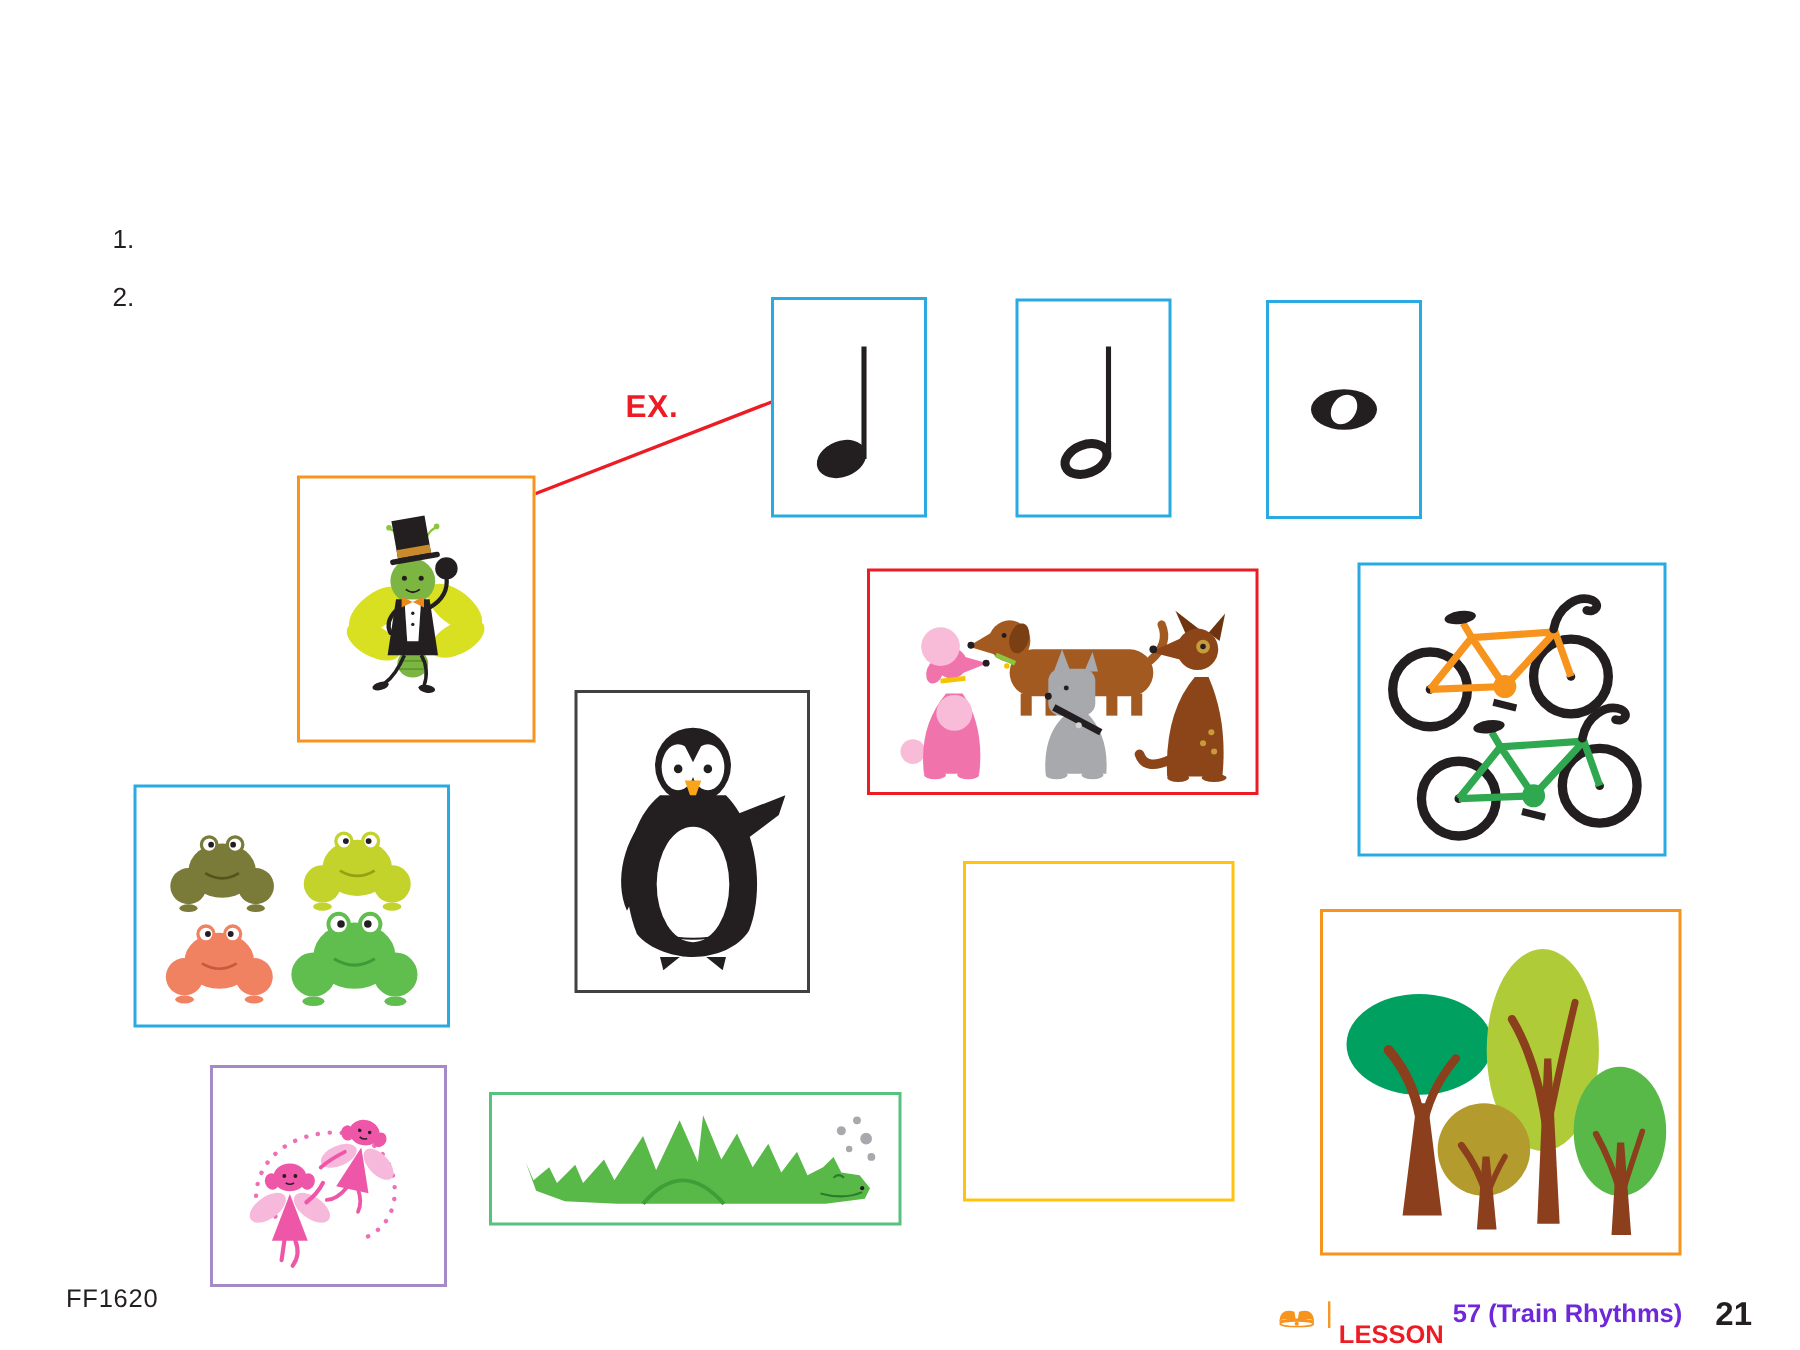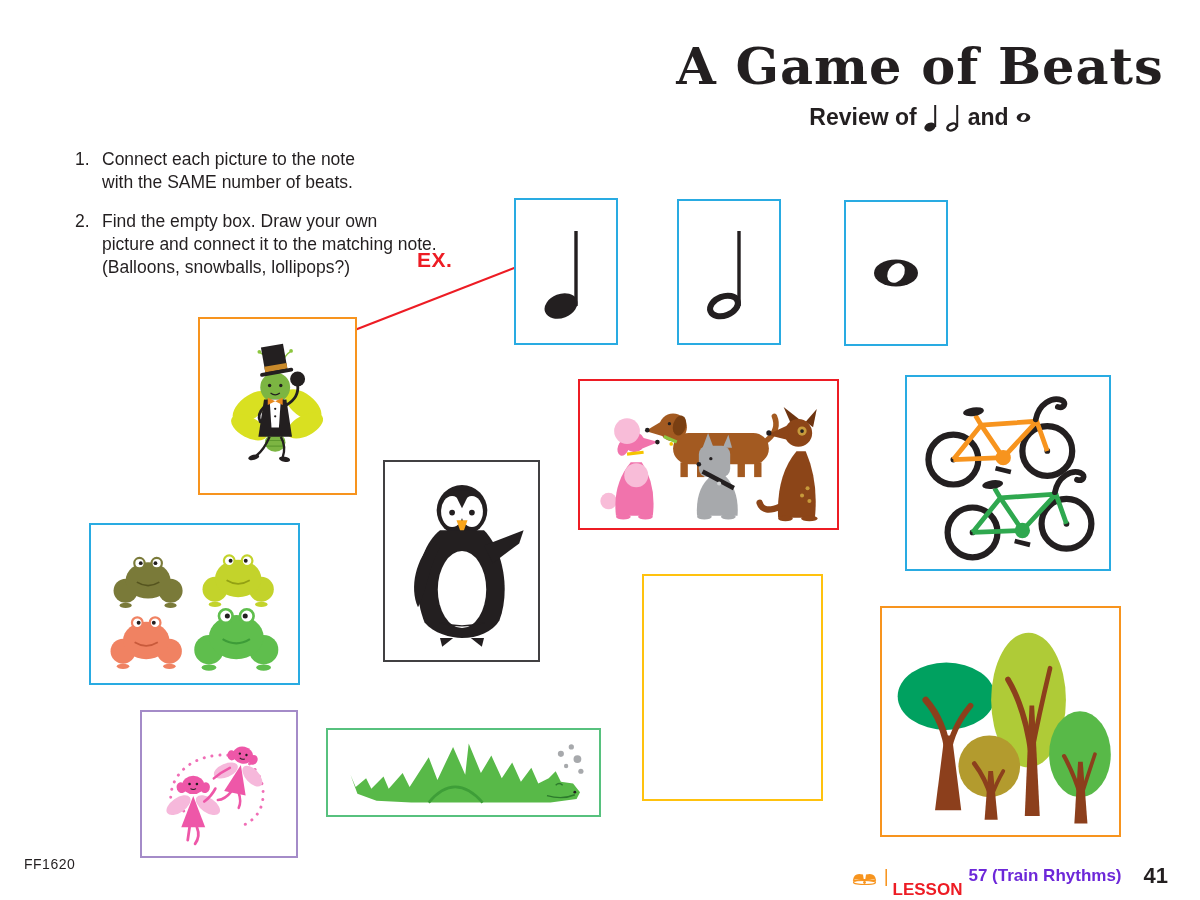--- a/index.html
+++ b/index.html
@@ -11,84 +11,60 @@
   .title { font-family:"DejaVu Serif", serif; font-size:51px; font-weight:600; letter-spacing:1px; color:#231F20; white-space:nowrap; }
   .subtitle { margin-top:6px; font-size:23px; font-weight:bold; display:flex; align-items:center; justify-content:center; gap:7px; }
   .subtitle svg { display:block; }
 
   
   .instructions { position:absolute; left:75px; top:148px; width:400px; font-size:17.5px; line-height:1.32; }
   .instr-item { display:flex; margin-bottom:16px; }
   .instr-num { width:27px; flex:0 0 27px; }
   .instr-text { white-space:pre-line; }
 
-  .ex-label { position:absolute; left:417px; top:248px; color:#ED1C24; font-weight:bold; font-size:21px; letter-spacing:0.5px; }
+  .ex-label { position:absolute; left:417px; top:260px; color:#ED1C24; font-weight:bold; font-size:21px; letter-spacing:0.5px; }
 
   .overlay { position:absolute; left:0; top:0; width:1200px; height:900px; pointer-events:none; }
 
   
   .card { position:absolute; background:#fff; border:2px solid #000; display:flex; align-items:center; justify-content:center; }
   .card svg { display:block; }
   .card-note-1  { left:514px; top:198px; width:104px; height:147px; }
   .card-note-2  { left:677px; top:199px; width:104px; height:146px; }
   .card-note-3  { left:844px; top:200px; width:104px; height:146px; }
   .card-bug     { left:198px; top:317px; width:159px; height:178px; }
   .card-dogs    { left:578px; top:379px; width:261px; height:151px; }
   .card-bikes   { left:905px; top:375px; width:206px; height:196px; }
   .card-penguin { left:383px; top:460px; width:157px; height:202px; }
   .card-frogs   { left:89px;  top:523px; width:211px; height:162px; }
   .card-fairies { left:140px; top:710px; width:158px; height:148px; }
   .card-croc    { left:326px; top:728px; width:275px; height:89px; }
   .card-empty   { left:642px; top:574px; width:181px; height:227px; }
   .card-trees   { left:880px; top:606px; width:241px; height:231px; }
 
   
-  .footer-code { position:absolute; left:24px; top:856px; font-size:14px; letter-spacing:0.5px; }
+  .footer-code { position:absolute; left:44px; top:856px; font-size:17px; letter-spacing:0.5px; }
   .footer-right { position:absolute; right:32px; top:852px; display:flex; align-items:center; font-size:17px; font-weight:bold; }
   .footer-sep { color:#F7941E; font-weight:normal; margin:0 4px 0 6px; font-size:19px; }
   .footer-lesson { color:#ED1C24; margin-right:6px;margin-top:28px; }
   .footer-detail { color:#6d28d9; }
   .footer-page { color:#231F20; font-size:22px; margin-left:22px; }
 </style>
 </head>
 <body>
 
 <div class="page">
 
-  <div class="header">
-    <div class="title">A Game of Beats</div>
-    <div class="subtitle">
-      <span>Review of</span>
-      <svg width="15" height="31" viewBox="0 0 15 31">
-        <ellipse cx="6" cy="25" rx="5.8" ry="4.2" transform="rotate(-21 6 25)" fill="#231F20"></ellipse>
-        <rect x="10.2" y="3" width="2" height="22" fill="#231F20"></rect>
-      </svg>
-      <svg width="15" height="31" viewBox="0 0 15 31">
-        <ellipse cx="6" cy="25" rx="4.8" ry="3.2" transform="rotate(-21 6 25)" fill="#ffffff" stroke="#231F20" stroke-width="2.4"></ellipse>
-        <rect x="10.2" y="3" width="2" height="22" fill="#231F20"></rect>
-      </svg>
-      <span>and</span>
-      <svg width="15" height="11" viewBox="0 0 15 11">
-        <ellipse cx="7.5" cy="5.5" rx="6.8" ry="4.6" fill="#231F20"></ellipse>
-        <ellipse cx="7.5" cy="5.5" rx="2.4" ry="3.4" transform="rotate(33 7.5 5.5)" fill="#ffffff"></ellipse>
-      </svg>
-    </div>
-  </div>
 
   <div class="instructions">
     <div class="instr-item">
       <div class="instr-num">1.</div>
-      <div class="instr-text">Connect each picture to the note
-with the SAME number of beats.</div>
     </div>
     <div class="instr-item">
       <div class="instr-num">2.</div>
-      <div class="instr-text">Find the empty box. Draw your own
-picture and connect it to the matching note.
-(Balloons, snowballs, lollipops?)</div>
     </div>
   </div>
 
   <div class="ex-label">EX.</div>
   <svg class="overlay" viewBox="0 0 1200 900">
     <line x1="347" y1="333" x2="540" y2="258" stroke="#ED1C24" stroke-width="2.2"></line>
   </svg>
 
   <div class="card card-note-1" style="border-color: rgb(41, 171, 226);">
     <svg width="54" height="102" viewBox="0 0 54 102">
@@ -377,16 +353,16 @@
     <svg width="27" height="17" viewBox="0 0 27 17">
       <path d="M2,12 Q3,4 12,6.5 L13,13 Q6,10 2,12.5 Z" fill="#F7941E"></path>
       <path d="M25,12 Q24,4 15,6.5 L14,13 Q21,10 25,12.5 Z" fill="#F7941E"></path>
       <path d="M2,13 Q13,10.5 25,13" stroke="#F7941E" stroke-width="1.5" fill="none"></path>
       <ellipse cx="13.5" cy="14.5" rx="11" ry="2" fill="none" stroke="#F7941E" stroke-width="1.2"></ellipse>
       <circle cx="13.5" cy="14.5" r="1.4" fill="#F7941E"></circle>
     </svg>
     <span class="footer-sep">|</span>
     <span class="footer-lesson">LESSON</span>
     <span class="footer-detail">57 (Train Rhythms)</span>
-    <span class="footer-page">41</span>
+    <span class="footer-page">21</span>
   </div>
 
 </div>
 
 </body></html>

